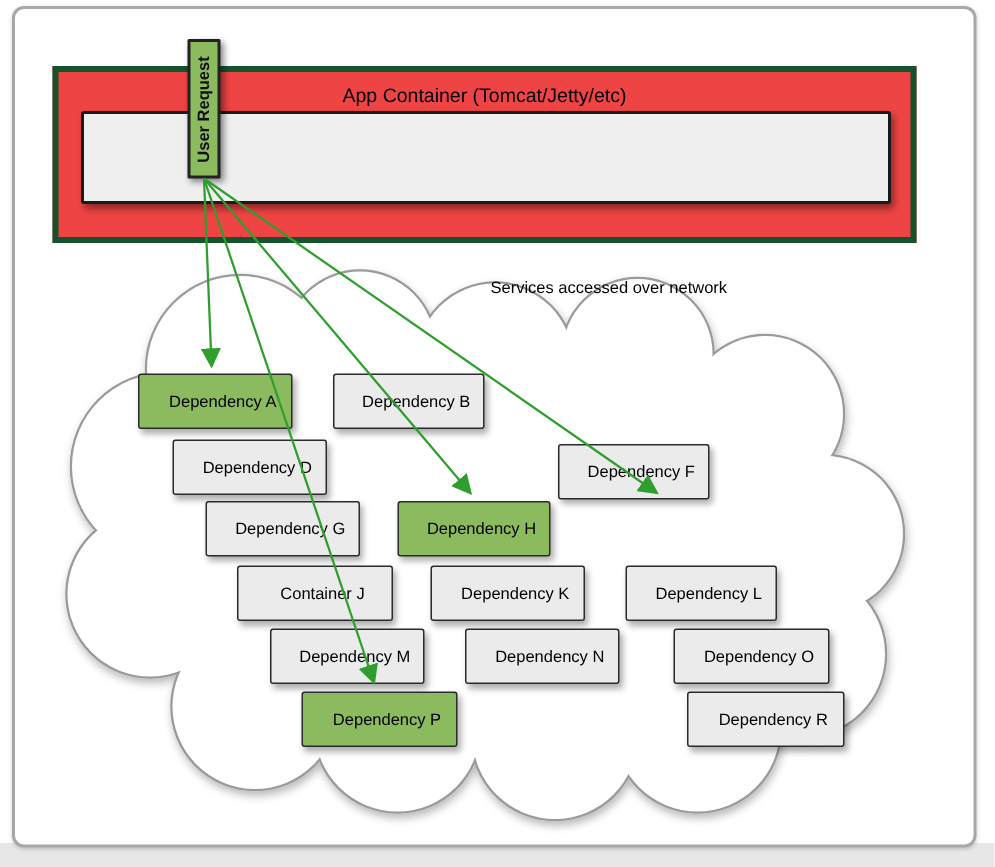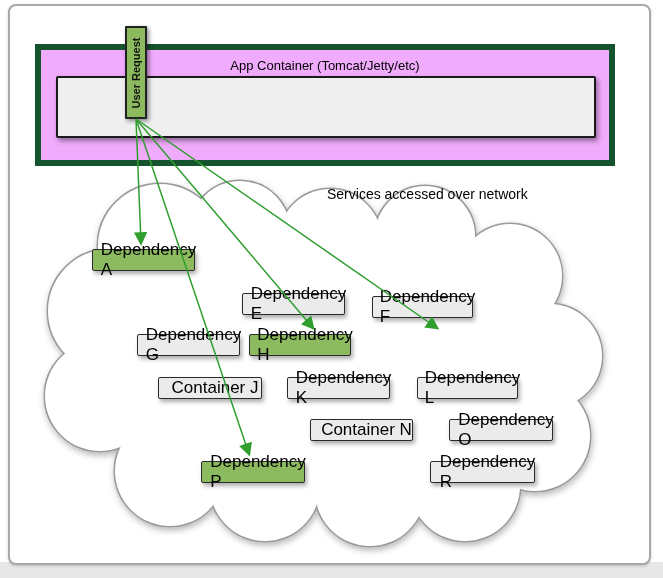--- a/index.html
+++ b/index.html
@@ -15,21 +15,21 @@
   }
   .frame{
     position:absolute;left:8px;top:4px;width:639px;height:557px;
     background:#ffffff;border:2px solid #a8a8a8;border-radius:8px;
     box-shadow:0 1px 3px rgba(0,0,0,0.18);
     z-index:1;
   }
   
   .app-wrapper{
     position:absolute;left:25px;top:38px;width:568px;height:110px;
-    background:#f0abfc;border:6px solid #14532d;
+    background:#ef4444;border:4px solid #14532d;
     z-index:2;
   }
   .app-title{
     position:absolute;left:0;top:8px;width:100%;
     text-align:center;font-size:13px;color:#000;
   }
   .app-bar{
     position:absolute;left:15px;top:26px;width:536px;height:58px;
     background:#efefef;border:2px solid #1a1a1a;border-radius:2px;
     box-shadow:2px 3px 5px rgba(0,0,0,0.40);
@@ -39,55 +39,55 @@
     background:#8cba5e;border:2px solid #222222;border-radius:1px;
     box-shadow:2px 2px 4px rgba(0,0,0,0.45);
     display:flex;align-items:center;justify-content:center;
     z-index:4;box-sizing:border-box;
   }
   .user-request span{
     transform:rotate(-90deg);white-space:nowrap;
     font-size:11px;font-weight:bold;color:#111;
   }
   .network-label{
-    position:absolute;left:317px;top:180px;font-size:14px;z-index:3;
+    position:absolute;left:317px;top:180px;font-size:11px;z-index:3;
   }
   .cloud-svg,.arrow-svg{
     position:absolute;left:0;top:0;width:663px;height:578px;
     pointer-events:none;
   }
   .cloud-svg{z-index:2;}
   .arrow-svg{z-index:5;}
   
   .dep{
-    position:absolute;height:22px;box-sizing:border-box;
+    position:absolute;height:37px;box-sizing:border-box;
     background:#ebebeb;border:1.5px solid #2b2b2b;border-radius:2px;
     box-shadow:2px 3px 4px rgba(0,0,0,0.32);
     display:flex;align-items:center;justify-content:center;
-    font-size:17px;color:#000;z-index:3;padding-left:10px;
+    font-size:11px;color:#000;z-index:3;padding-left:10px;
   }
   .dep.hl{background:#8cba5e;}
   .p-a{left:82px; top:243px;width:103px}
   .p-b{left:212px;top:243px;width:101px}
   .p-c{left:342px;top:243px;width:98px}
   .p-d{left:105px;top:287px;width:103px}
   .p-e{left:232px;top:287px;width:103px}
   .p-f{left:362px;top:290px;width:101px}
   .p-g{left:127px;top:328px;width:103px}
-  .p-h{left:239px;top:328px;width:102px}
+  .p-h{left:255px;top:328px;width:102px}
   .p-i{left:385px;top:328px;width:102px}
   .p-j{left:148px;top:371px;width:104px}
   .p-k{left:277px;top:371px;width:103px}
   .p-l{left:407px;top:371px;width:101px}
   .p-m{left:170px;top:413px;width:103px}
   .p-n{left:300px;top:413px;width:103px}
   .p-o{left:439px;top:413px;width:104px}
   .p-p{left:191px;top:455px;width:104px}
   .p-q{left:320px;top:455px;width:103px}
-  .p-r{left:420px;top:455px;width:105px}
+  .p-r{left:448px;top:455px;width:105px}
 </style>
 </head>
 <body>
 
 <div class="bottom-strip"></div>
 
 <div class="frame">
 
   <div class="app-wrapper">
     <div class="app-title">App Container (Tomcat/Jetty/etc)</div>
@@ -129,28 +129,30 @@
       <circle cx="255" cy="480" r="55"></circle>
         <circle cx="160" cy="465" r="55"></circle>
       <circle cx="90" cy="390" r="55"></circle>
       <ellipse cx="310" cy="360" rx="230" ry="130"></ellipse>
     </g>
   </svg>
 
   <div class="network-label">Services accessed over network</div>
 
   <div class="dep hl p-a">Dependency A</div>
-  <div class="dep p-e">Dependency E</div>
+  <div class="dep p-b">Dependency B</div>
+  <div class="dep p-d">Dependency D</div>
   <div class="dep p-f">Dependency F</div>
   <div class="dep p-g">Dependency G</div>
   <div class="dep hl p-h">Dependency H</div>
   <div class="dep p-j">Container J</div>
   <div class="dep p-l">Dependency L</div>
   <div class="dep p-k">Dependency K</div>
-  <div class="dep p-n">Container N</div>
+  <div class="dep p-m">Dependency M</div>
+  <div class="dep p-n">Dependency N</div>
   <div class="dep p-o">Dependency O</div>
   <div class="dep hl p-p">Dependency P</div>
   <div class="dep p-r">Dependency R</div>
 
   <div class="user-request">
     <span>User Request</span>
   </div>
 
   <svg class="arrow-svg" viewBox="0 0 663 578">
     <defs>

